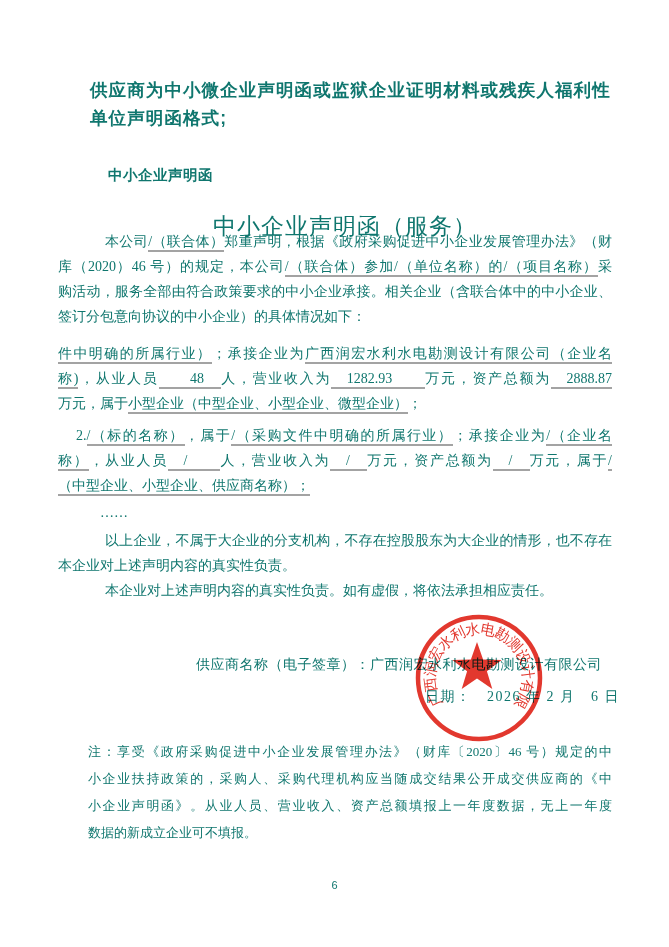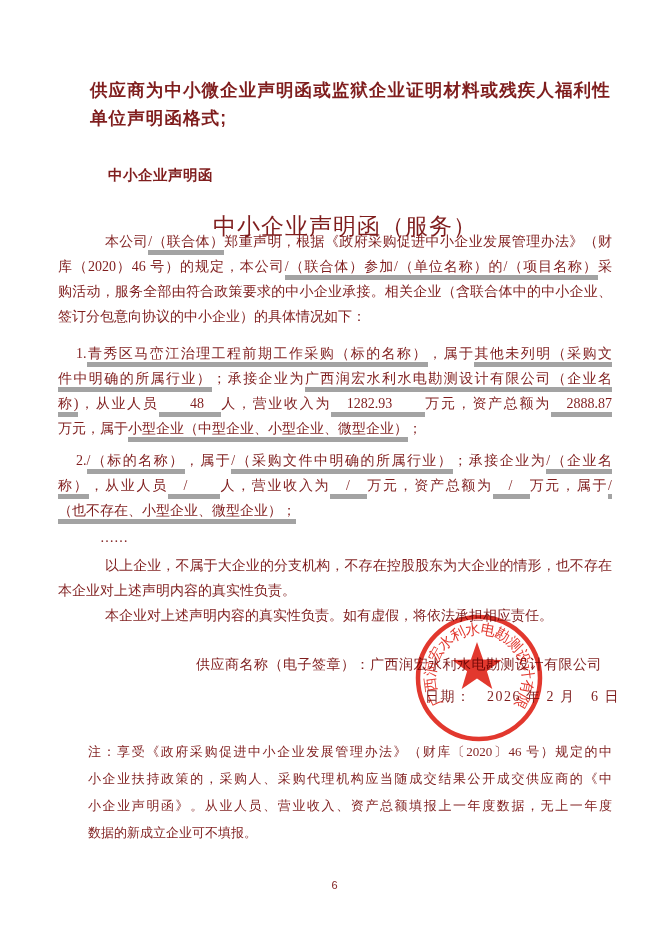--- a/index.html
+++ b/index.html
@@ -1,28 +1,28 @@
 <!DOCTYPE html>
 <html><head>
 <meta charset="utf-8">
 <style>
   html,body{margin:0;padding:0;background:#ffffff;}
   .page{position:relative;width:669px;height:947px;background:#fff;overflow:hidden;
-        font-family:"Liberation Serif","DejaVu Serif",serif;color:#7f1d1d;}
+        font-family:"Liberation Serif","DejaVu Serif",serif;color:#0f766e;}
   .heading{position:absolute;left:90px;top:76px;width:540px;
            font-family:"Liberation Sans","DejaVu Sans",sans-serif;
            font-weight:700;font-size:17.5px;line-height:28px;letter-spacing:1.1px;}
   .subheading{position:absolute;left:108px;top:166px;
            font-family:"Liberation Sans","DejaVu Sans",sans-serif;
            font-weight:700;font-size:14.5px;letter-spacing:.5px;}
   .title{position:absolute;left:213px;top:187px;font-size:23px;letter-spacing:1px;margin-top:24px;}
   .body{position:absolute;left:58px;top:229px;width:554px;font-size:14px;}
   .line{line-height:25px;height:25px;text-align:justify;white-space:nowrap;}
   .line.fill{white-space:normal;text-align-last:justify;}
-  .u{border-bottom:5px solid #a3a3a3;padding-bottom:1px;}
+  .u{border-bottom:2px solid #a3a3a3;padding-bottom:1px;}
   .b-item1{margin-top:12px;}
   .b-item2{margin-top:7px;}
   .b-dots{margin-top:2px;}
   .b-closing{margin-top:3px;}
   .sig{position:absolute;left:196px;top:656px;font-size:14px;letter-spacing:.5px;}
   .date{position:absolute;left:425px;top:688px;font-size:14px;letter-spacing:1.5px;}
   .stamp{position:absolute;left:409px;top:608px;width:140px;height:140px;
          mix-blend-mode:multiply;opacity:.93;}
   .note{position:absolute;left:88px;top:738px;width:524px;font-size:13px;}
   .note .line{line-height:27px;height:27px;}
@@ -44,29 +44,28 @@
   <div class="title">中小企业声明函（服务）</div>
 
   <div class="body">
     <div class="block b-intro">
         <div class="line fill" style="text-indent: 47px;"><span>本公司</span><span class="u">/（联合体）</span><span>郑重声明，根据《政府采购促进中小企业发展管理办法》（财</span></div>
         <div class="line fill"><span>库（2020）46 号）的规定，本公司</span><span class="u">/（联合体）参加/（单位名称）的/（项目名称）</span><span>采</span></div>
         <div class="line fill"><span>购活动，服务全部由符合政策要求的中小企业承接。相关企业（含联合体中的中小企业、</span></div>
         <div class="line"><span>签订分包意向协议的中小企业）的具体情况如下：</span></div>
       </div>
     <div class="block b-item1">
-        <div class="line fill" style="text-indent: 18px;"><span>1.</span><span class="u">青秀区马峦江治理工程前期工作采购（标的名称）</span><span>，属于</span><span class="u">其他未列明（采购文</span></div>
         <div class="line fill"><span class="u">件中明确的所属行业）</span><span>；承接企业为</span><span class="u">广西润宏水利水电勘测设计有限公司（企业名</span></div>
         <div class="line fill"><span class="u">称)</span><span>，从业人员</span><span class="u">　　48　</span><span>人，营业收入为</span><span class="u">　1282.93　　</span><span>万元，资产总额为</span><span class="u">　2888.87</span></div>
         <div class="line"><span>万元，属于</span><span class="u">小型企业（中型企业、小型企业、微型企业）</span><span>；</span></div>
       </div>
     <div class="block b-item2">
         <div class="line fill" style="text-indent: 18px;"><span>2.</span><span class="u">/（标的名称）</span><span>，属于</span><span class="u">/（采购文件中明确的所属行业）</span><span>；承接企业为</span><span class="u">/（企业名</span></div>
         <div class="line fill"><span class="u">称）</span><span>，从业人员</span><span class="u">　/　　</span><span>人，营业收入为</span><span class="u">　/　</span><span>万元，资产总额为</span><span class="u">　/　</span><span>万元，属于</span><span class="u">/</span></div>
-        <div class="line"><span class="u"> （也不存在、小型企业、微型企业）；</span></div>
+        <div class="line"><span class="u"> （中型企业、小型企业、供应商名称）；</span></div>
       </div>
     <div class="block b-dots">
         <div class="line" style="text-indent: 42px;"><span>……</span></div>
       </div>
     <div class="block b-closing">
         <div class="line fill" style="text-indent: 47px;"><span>以上企业，不属于大企业的分支机构，不存在控股股东为大企业的情形，也不存在</span></div>
         <div class="line"><span>本企业对上述声明内容的真实性负责。</span></div>
         <div class="line" style="text-indent: 47px;"><span>本企业对上述声明内容的真实性负责。如有虚假，将依法承担相应责任。</span></div>
       </div>
   </div>

